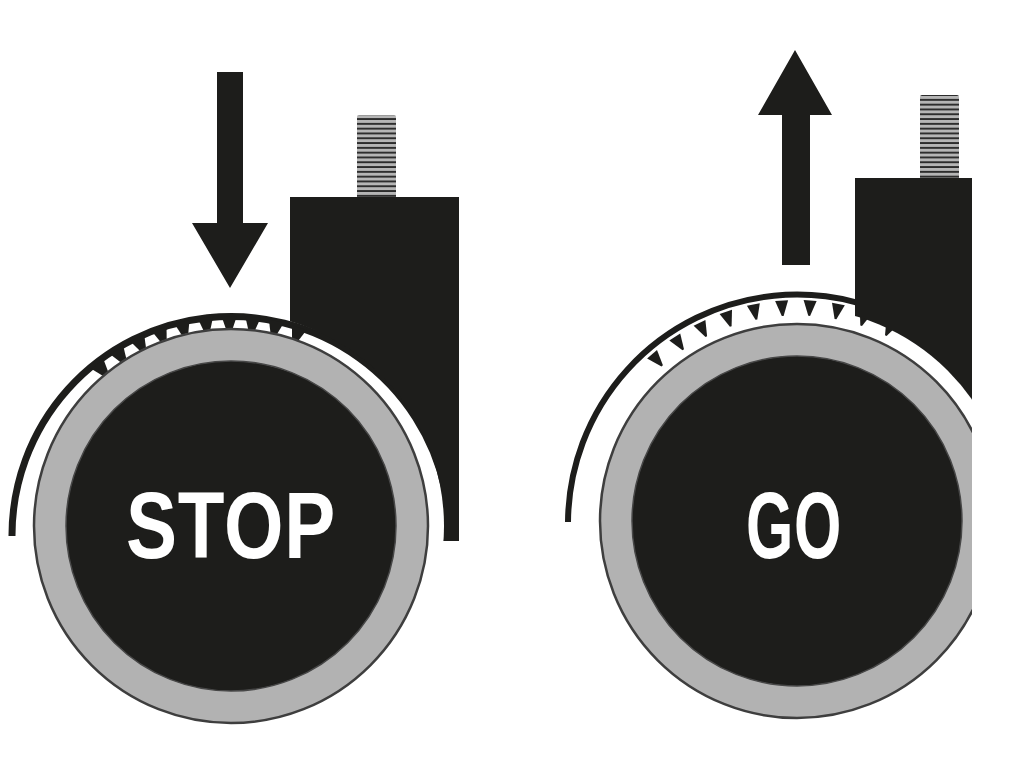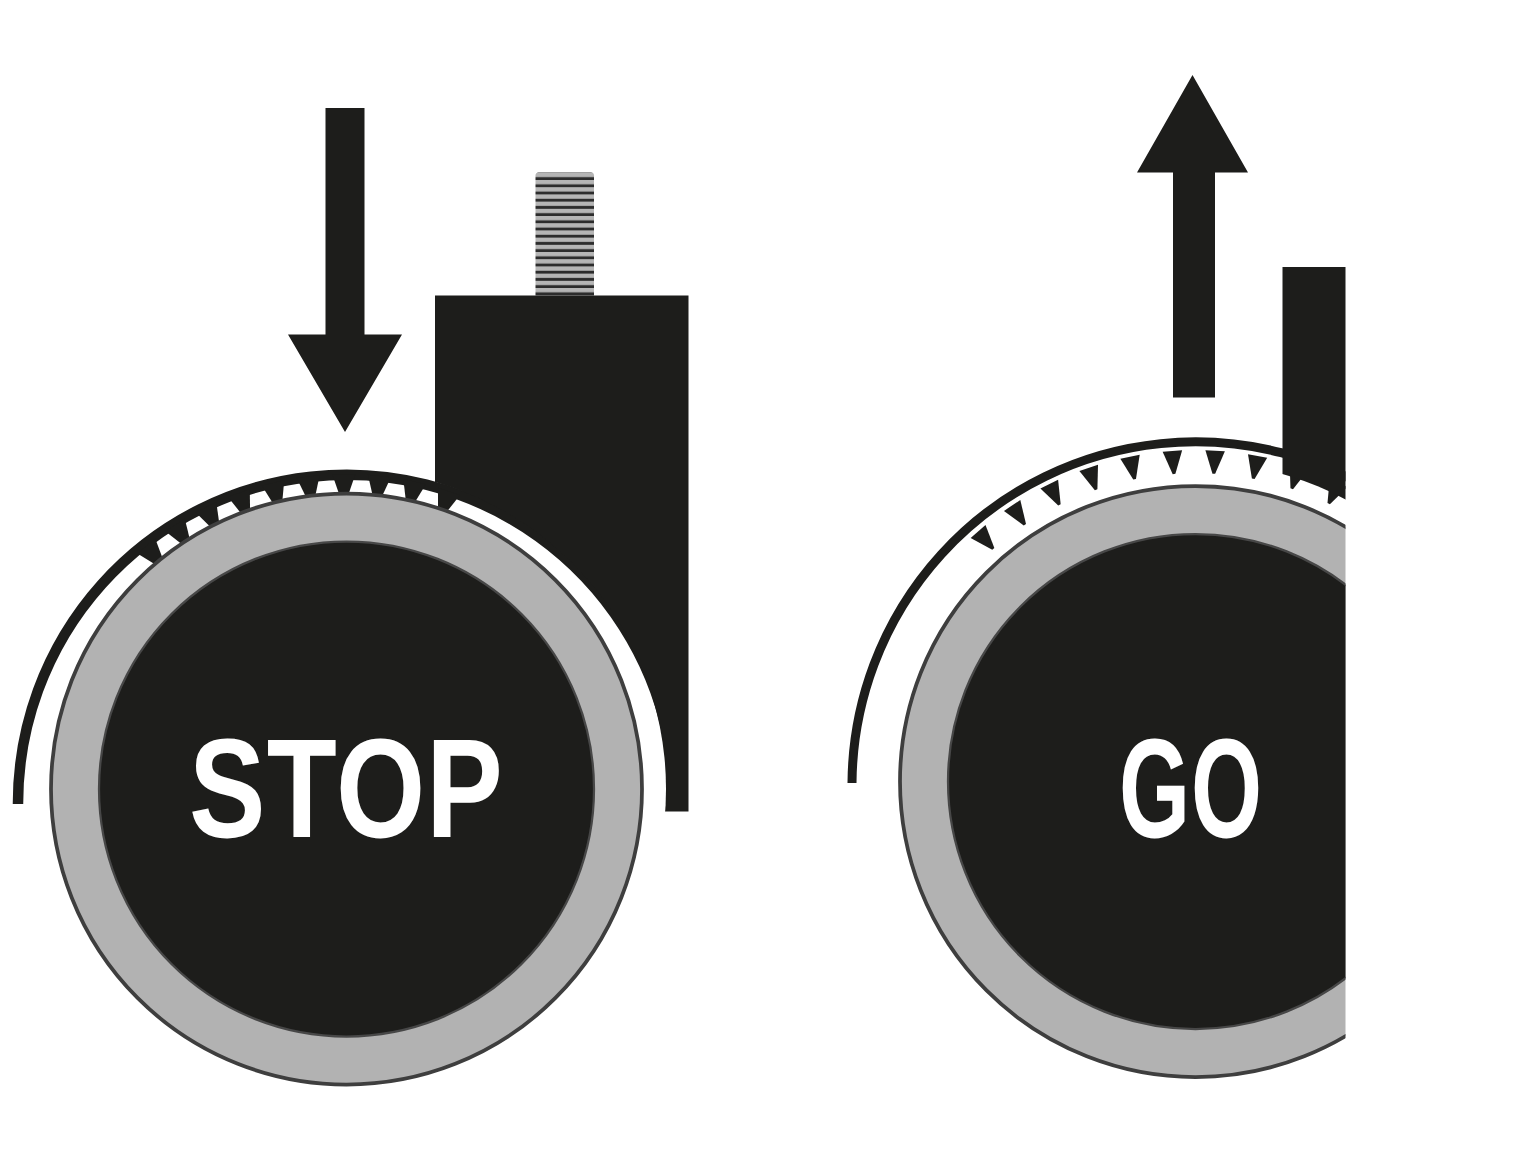--- a/index.html
+++ b/index.html
@@ -2,21 +2,21 @@
 <html><head>
 <meta charset="utf-8">
 <style>
   html, body {
     margin: 0;
     padding: 0;
     background: #ffffff;
   }
   .stage {
     position: relative;
-    width: 897px;
+    width: 972px;
     height: 768px;
     background: var(--bg, #ffffff);
     overflow: hidden;
     font-family: "Liberation Sans", sans-serif;
   }
   svg { display: block; }
   .ink   { fill: var(--ink, #1d1d1b); }
   .band  { fill: none; stroke: var(--ink, #1d1d1b); stroke-width: 7; stroke-linecap: butt; }
   .band-thin { fill: none; stroke: var(--ink, #1d1d1b); stroke-width: 6; stroke-linecap: butt; }
   .tire  { fill: var(--tire, #b2b2b2); stroke: var(--outline, #3e3e3e); stroke-width: 2.5; }

